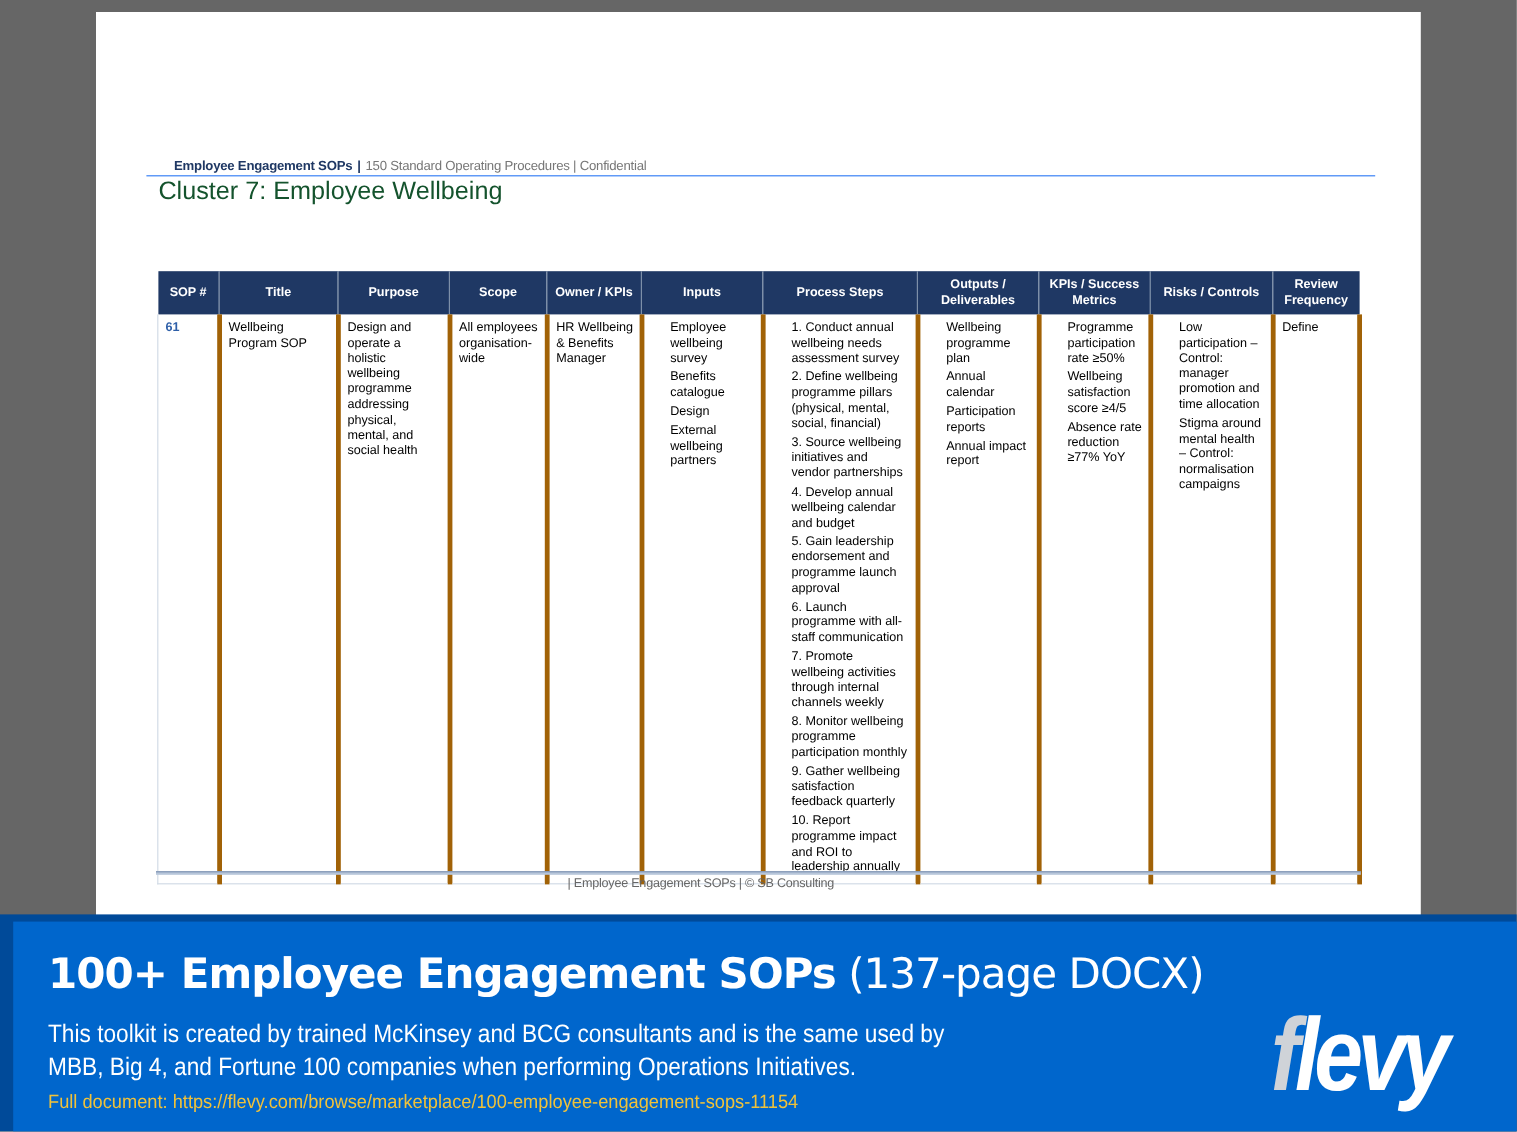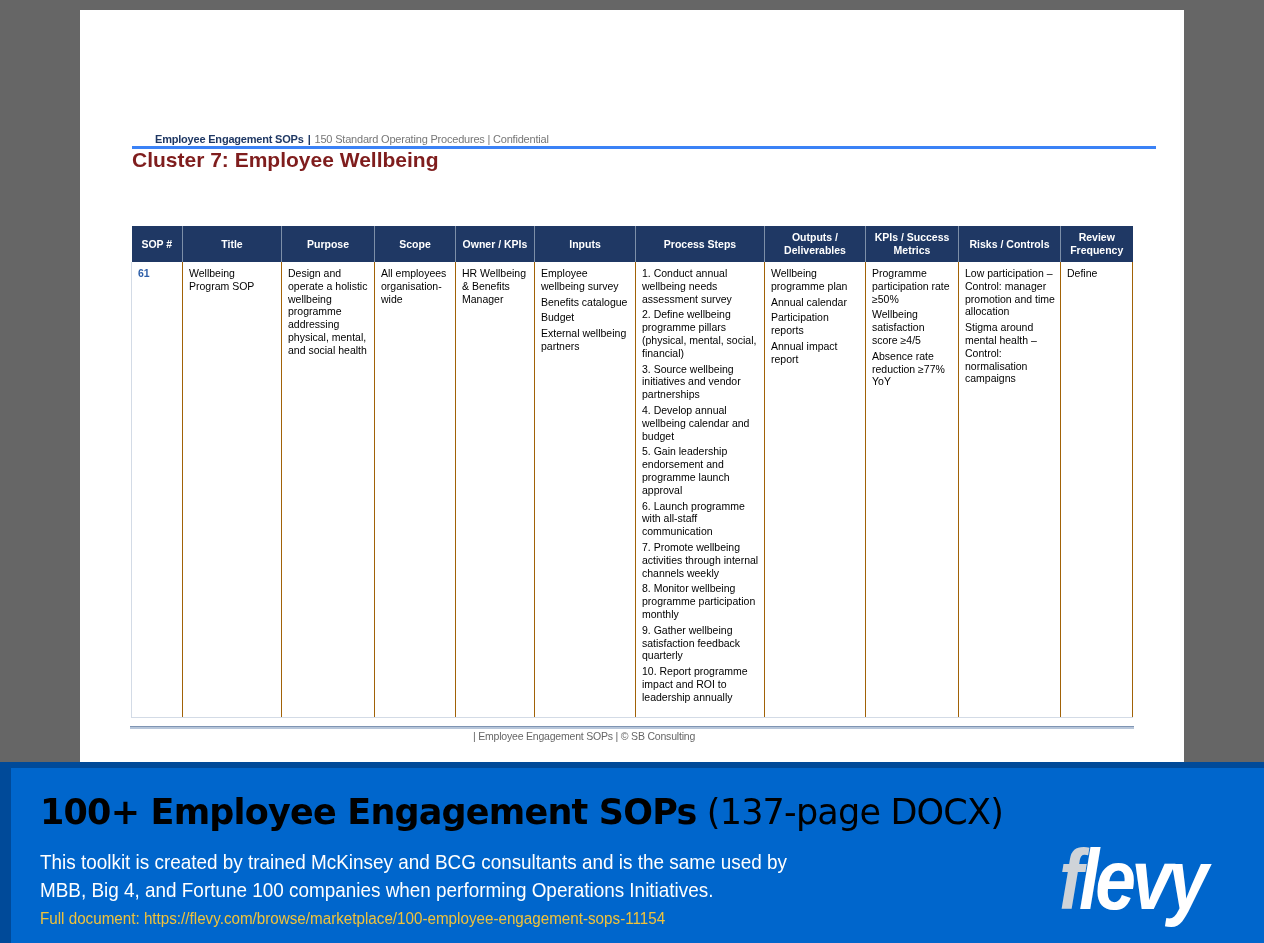--- a/index.html
+++ b/index.html
@@ -6,72 +6,72 @@
     body {
       width: 1264px; height: 943px; overflow: hidden;
       background: #666666; position: relative;
       font-family: "Liberation Sans", sans-serif;
     }
     .page {
       position: absolute; left: 80px; top: 10px; width: 1104px; height: 760px;
       background: #ffffff;
     }
     .doc-header {
-      position: absolute; left: 52px; top: 123px; width: 1001px;
-      font-size: 11px; color: #777; border-bottom: 3px solid #3b82f6; padding-bottom: 1px;
+      position: absolute; left: 42px; top: 123px; width: 1001px;
+      font-size: 11px; color: #777; border-bottom: 1px solid #3b82f6; padding-bottom: 1px;
       white-space: nowrap; letter-spacing: -0.2px; padding-left: 23px;
     }
     .doc-header .brand { color: #1f3864; font-weight: bold; }
     .doc-header .sep { color: #1f3864; font-weight: bold; margin: 0 4px; }
     .cluster-title {
       position: absolute; left: 52px; top: 138px;
-      font-size: 21px; font-weight: bold; color: #7f1d1d; margin: 0;
+      font-size: 21px; font-weight: normal; color: #14532d; margin: 0;
     }
     .intro {
       position: absolute; left: 52px; top: 177px; width: 1000px;
       font-size: 13px; line-height: 16px; color: #000; margin: 0;
     }
     table.sop {
       position: absolute; left: 51px; top: 216px; width: 1001px;
       border-collapse: collapse; table-layout: fixed;
       font-size: 10.5px; line-height: 12.8px; color: #000;
     }
     table.sop th {
       background: #1f3864; color: #fff; font-weight: bold; font-size: 10.5px;
       line-height: 13px; height: 36px; padding: 0 4px; text-align: center;
       border-left: 1px solid #7d8fa8; vertical-align: middle;
     }
     table.sop th:first-child { border-left: none; }
     table.sop td {
       vertical-align: top; padding: 5px 5px 4px 6px;
-      border-left: 1px solid #d3dbe6; border-right: 1px solid #a16207;
+      border-left: 1px solid #d3dbe6; border-right: 4px solid #a16207;
       border-bottom: 1px solid #d3dbe6; height: 446px;
     }
     .sopnum { color: #2e5fa8; font-weight: bold; }
     .sop-title { font-weight: normal; }
-    .line-item { margin-bottom: 3px; }
+    .line-item { margin-bottom: 3px; margin-left: 16px; }
     .footer-rule {
       position: absolute; left: 50px; top: 716px; width: 1004px; height: 2px;
       background: #b7c6da; border-top: 1px solid #7f95b3;
     }
     .footer-text {
       position: absolute; left: 0; top: 720px; width: 1008px; text-align: center;
       font-size: 10.5px; color: #666; letter-spacing: -0.2px;
     }
     .banner {
       position: absolute; left: 0; top: 762px; width: 1264px; height: 181px;
       background: #004a99;
     }
     .banner-inner {
       position: absolute; left: 11px; top: 6px; width: 1253px; height: 175px;
       background: #0066cc;
     }
     .banner-title {
       position: absolute; left: 29px; top: 24px; margin: 0;
-      font-size: 35px; color: #000000; font-weight: normal; white-space: nowrap;
+      font-size: 35px; color: #ffffff; font-weight: normal; white-space: nowrap;
       font-family: "DejaVu Sans", sans-serif; letter-spacing: -0.8px;
     }
     .banner-title b { font-weight: bold; }
     .banner-desc {
       position: absolute; left: 29px; top: 80px; width: 880px;
       font-size: 21px; line-height: 28px; color: #fff; margin: 0;
       font-family: "Liberation Sans", sans-serif; transform: scaleX(0.9); transform-origin: left;
     }
     .banner-link {
       position: absolute; left: 29px; top: 142px; font-size: 16px; color: #f0c23a;
@@ -127,21 +127,21 @@
     <tbody>
       <tr>
         <td><span class="sopnum">61</span></td>
         <td><span class="sop-title">Wellbeing Program SOP</span></td>
         <td>Design and operate a holistic wellbeing programme addressing physical, mental, and social health</td>
         <td>All employees organisation-wide</td>
         <td>HR Wellbeing &amp; Benefits Manager</td>
         <td>
           <div class="line-item">Employee wellbeing survey</div>
           <div class="line-item">Benefits catalogue</div>
-          <div class="line-item">Budget</div>
+          <div class="line-item">Design</div>
           <div class="line-item">External wellbeing partners</div>
         </td>
         <td>
           <div class="line-item">1. Conduct annual wellbeing needs assessment survey</div>
           <div class="line-item">2. Define wellbeing programme pillars (physical, mental, social, financial)</div>
           <div class="line-item">3. Source wellbeing initiatives and vendor partnerships</div>
           <div class="line-item">4. Develop annual wellbeing calendar and budget</div>
           <div class="line-item">5. Gain leadership endorsement and programme launch approval</div>
           <div class="line-item">6. Launch programme with all-staff communication</div>
           <div class="line-item">7. Promote wellbeing activities through internal channels weekly</div>

